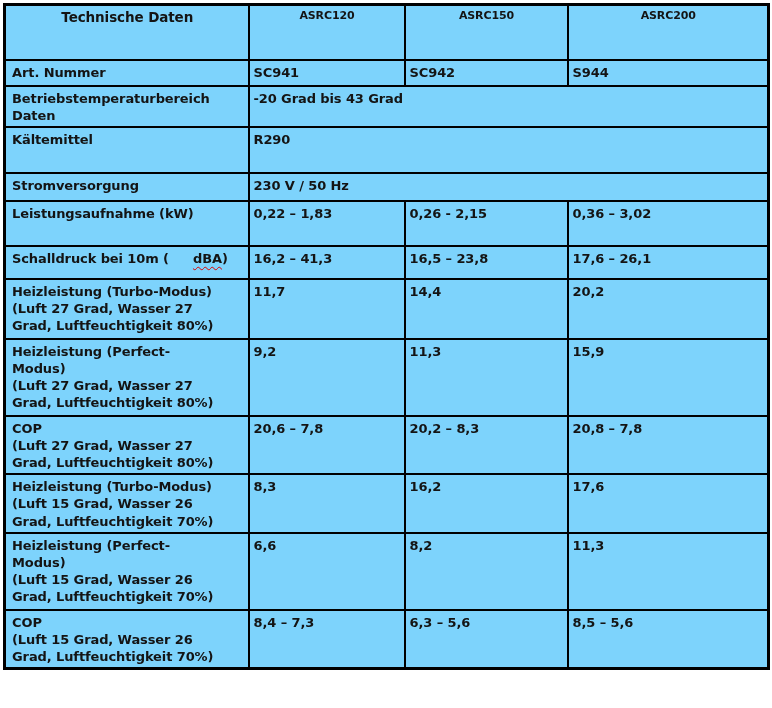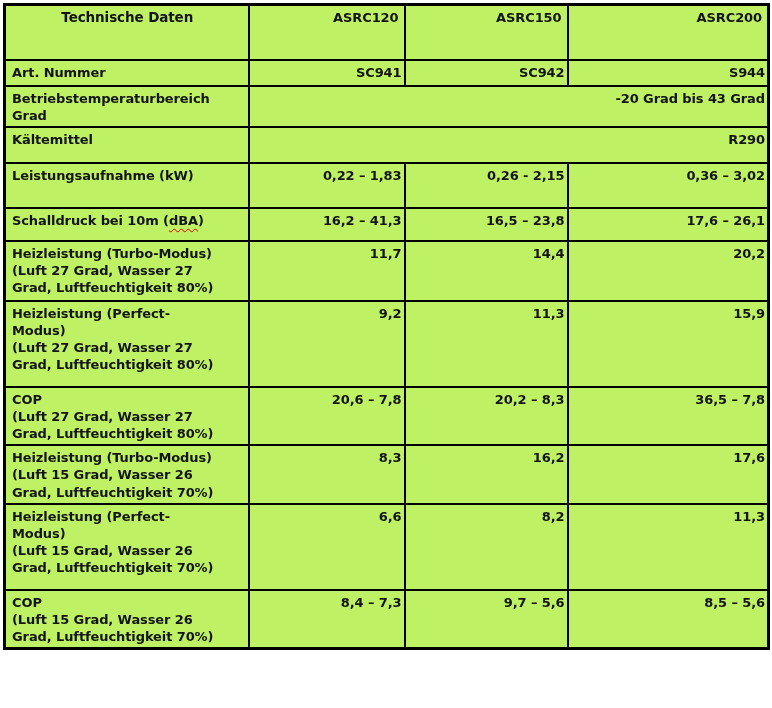--- a/index.html
+++ b/index.html
@@ -7,43 +7,44 @@
     width:772px; height:708px; overflow:hidden;
     font-family:"DejaVu Sans","Liberation Sans",sans-serif;
   }
   table.tech {
     border-collapse:collapse; table-layout:fixed;
     width:764px; margin:3px 0 0 3px;
     border:3px solid #000;
   }
   td {
     border:2px solid #000;
-    background:#bef264;
+    background:#7dd3fc;
     vertical-align:top;
     padding:3px 5px 2px 6px;
     font-weight:700;
     color:#141414;
     font-size:13px;
     line-height:1.32;
     letter-spacing:-0.1px;
     overflow:hidden;
   }
   td.label { text-align:left; white-space:pre-line; }
-  td.value { text-align:right; white-space:nowrap; padding-left:10px; padding-right:2px; }
+  td.value { text-align:left; white-space:nowrap; padding-left:4px; padding-right:2px; }
   td.header-title { text-align:center; font-size:13.5px; }
-  td.col-head { text-align:right; font-size:13px; }
+  td.col-head { text-align:center; font-size:11px; }
   .squiggle {
     text-decoration:underline wavy #e00000;
     text-decoration-thickness:1px;
     text-underline-offset:3px;
+    margin-left:24px;
   }
   
   tr.rh55{height:55px} tr.rh26{height:26px} tr.rh40{height:40px}
-  tr.rh30{height:36px} tr.rh28{height:28px} tr.rh29{height:45px}
-  tr.rh33{height:33px} tr.rh60{height:60px} tr.rh77{height:86px}
+  tr.rh30{height:46px} tr.rh28{height:28px} tr.rh29{height:45px}
+  tr.rh33{height:33px} tr.rh60{height:60px} tr.rh77{height:77px}
   tr.rh58{height:58px} tr.rh54{height:54px}
 </style>
 </head>
 <body>
 
 <table class="tech">
   <colgroup>
     <col style="width:244px">
     <col style="width:156px">
     <col style="width:163px">
@@ -59,31 +60,35 @@
 
     <tr class="rh26">
       <td class="label">Art. Nummer</td>
       <td class="value">SC941</td>
       <td class="value">SC942</td>
       <td class="value">S944</td>
     </tr>
 
     <tr class="rh40">
       <td class="label">Betriebstemperaturbereich
-Grad</td>
+Daten</td>
       <td class="value" colspan="3">-20 Grad bis 43 Grad</td>
     </tr>
 
     <tr class="rh30">
       <td class="label">Kältemittel</td>
       <td class="value" colspan="3">R290</td>
     </tr>
 
 
 
+    <tr class="rh28">
+      <td class="label">Stromversorgung</td>
+      <td class="value" colspan="3">230 V / 50 Hz</td>
+    </tr>
 
     <tr class="rh29">
       <td class="label">Leistungsaufnahme (kW)</td>
       <td class="value">0,22 – 1,83</td>
       <td class="value">0,26 - 2,15</td>
       <td class="value">0,36 – 3,02</td>
     </tr>
 
     <tr class="rh33">
       <td class="label"><span>Schalldruck bei 10m (</span><span class="squiggle">dBA</span><span>)</span></td>
@@ -110,21 +115,21 @@
       <td class="value">11,3</td>
       <td class="value">15,9</td>
     </tr>
 
     <tr class="rh58">
       <td class="label">COP
 (Luft 27 Grad, Wasser 27
 Grad, Luftfeuchtigkeit 80%)</td>
       <td class="value">20,6 – 7,8</td>
       <td class="value">20,2 – 8,3</td>
-      <td class="value">36,5 – 7,8</td>
+      <td class="value">20,8 – 7,8</td>
     </tr>
 
     <tr class="rh58">
       <td class="label">Heizleistung (Turbo-Modus)
 (Luft 15 Grad, Wasser 26
 Grad, Luftfeuchtigkeit 70%)</td>
       <td class="value">8,3</td>
       <td class="value">16,2</td>
       <td class="value">17,6</td>
     </tr>
@@ -137,17 +142,17 @@
       <td class="value">6,6</td>
       <td class="value">8,2</td>
       <td class="value">11,3</td>
     </tr>
 
     <tr class="rh54">
       <td class="label">COP
 (Luft 15 Grad, Wasser 26
 Grad, Luftfeuchtigkeit 70%)</td>
       <td class="value">8,4 – 7,3</td>
-      <td class="value">9,7 – 5,6</td>
+      <td class="value">6,3 – 5,6</td>
       <td class="value">8,5 – 5,6</td>
     </tr>
   </tbody>
 </table>
 
 </body></html>

